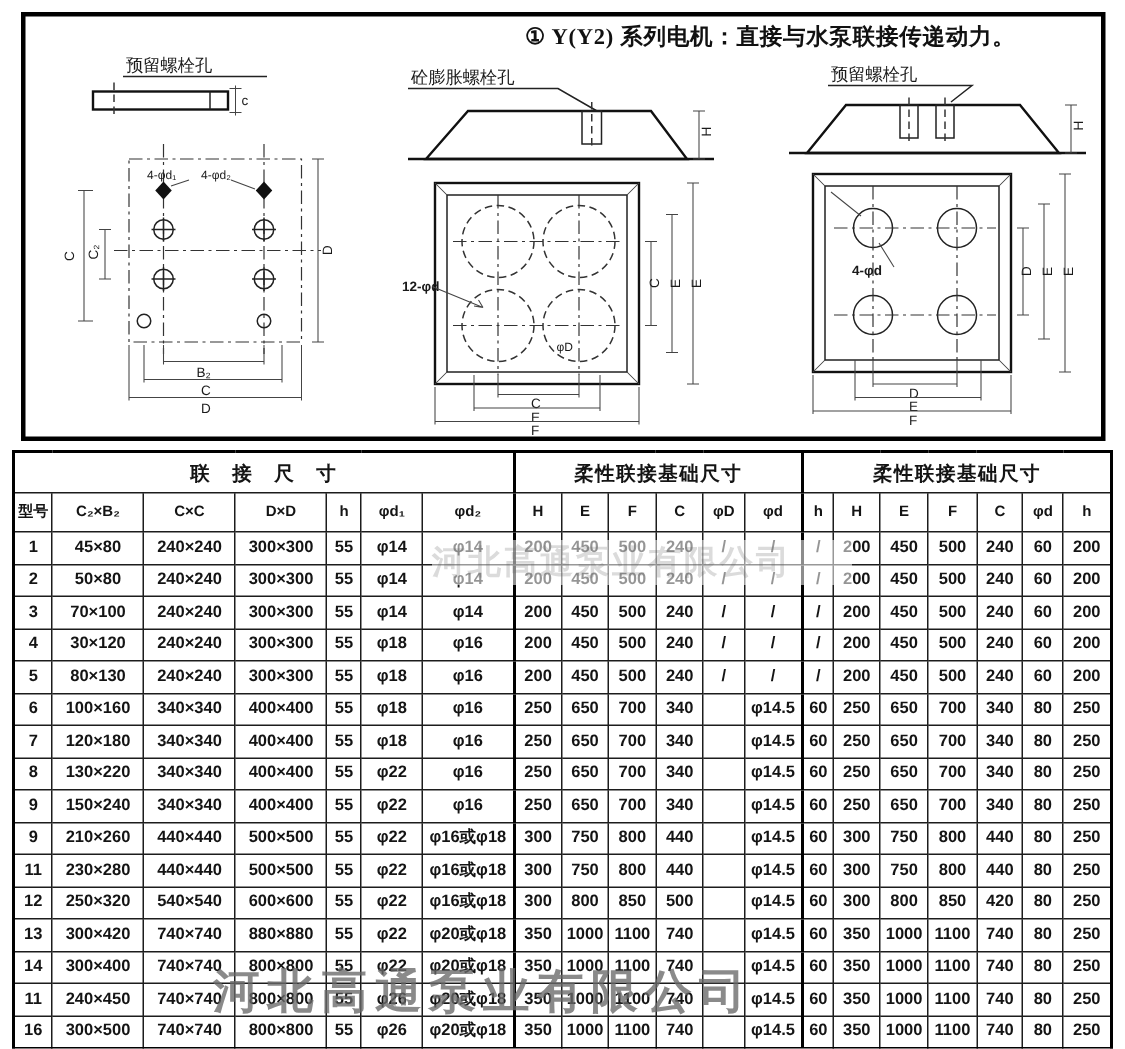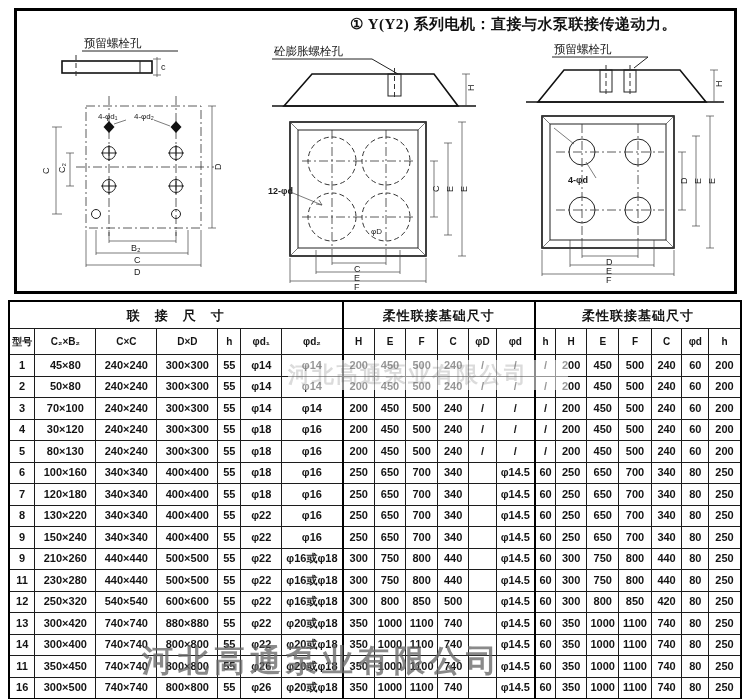--- a/index.html
+++ b/index.html
@@ -542,21 +542,21 @@
         <td class="gb">60</td>
         <td>350</td>
         <td>1000</td>
         <td>1100</td>
         <td>740</td>
         <td>80</td>
         <td>250</td>
       </tr>
       <tr>
         <td>11</td>
-        <td>350×450</td>
+        <td>240×450</td>
         <td>740×740</td>
         <td>800×800</td>
         <td>55</td>
         <td>φ26</td>
         <td>φ20或φ18</td>
         <td class="gb">350</td>
         <td>1000</td>
         <td>1100</td>
         <td>740</td>
         <td></td>

